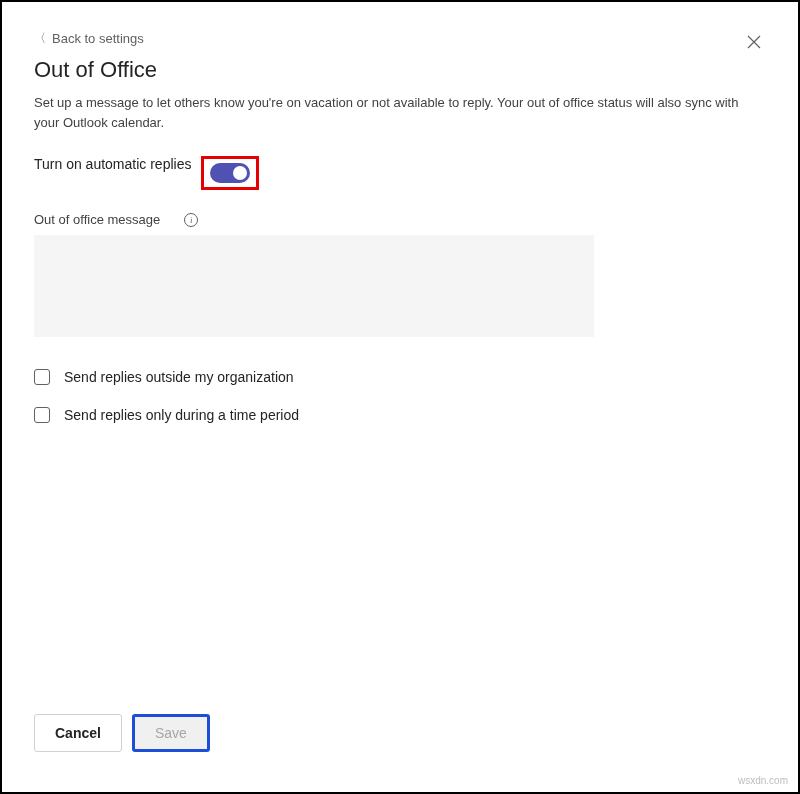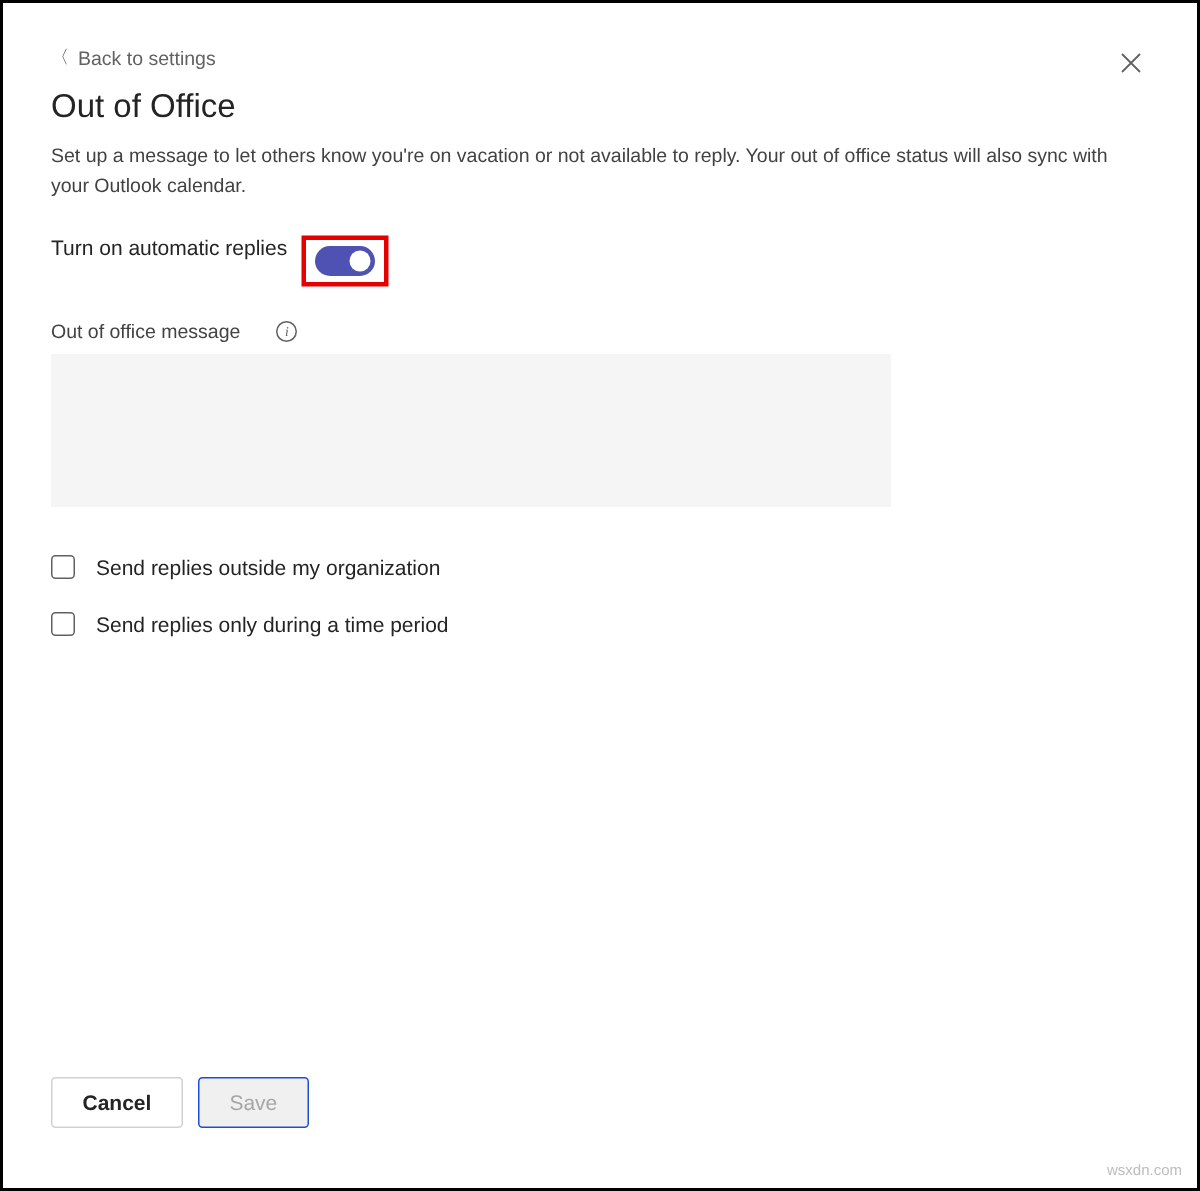--- a/index.html
+++ b/index.html
@@ -160,21 +160,21 @@
       font-family: inherit;
     }
     .btn-cancel {
       background: #fff;
       border: 1px solid #d1d1d1;
       color: #242424;
       font-weight: 600;
     }
     .btn-save {
       background: #f0f0f0;
-      border: 1px solid #1d4ed8;
+      border: 3px solid #1d4ed8;
       color: #a6a6a6;
       cursor: not-allowed;
     }
     .watermark {
       position: absolute;
       bottom: 6px;
       right: 10px;
       font-size: 10px;
       color: #bdbdbd;
       text-align: right;

